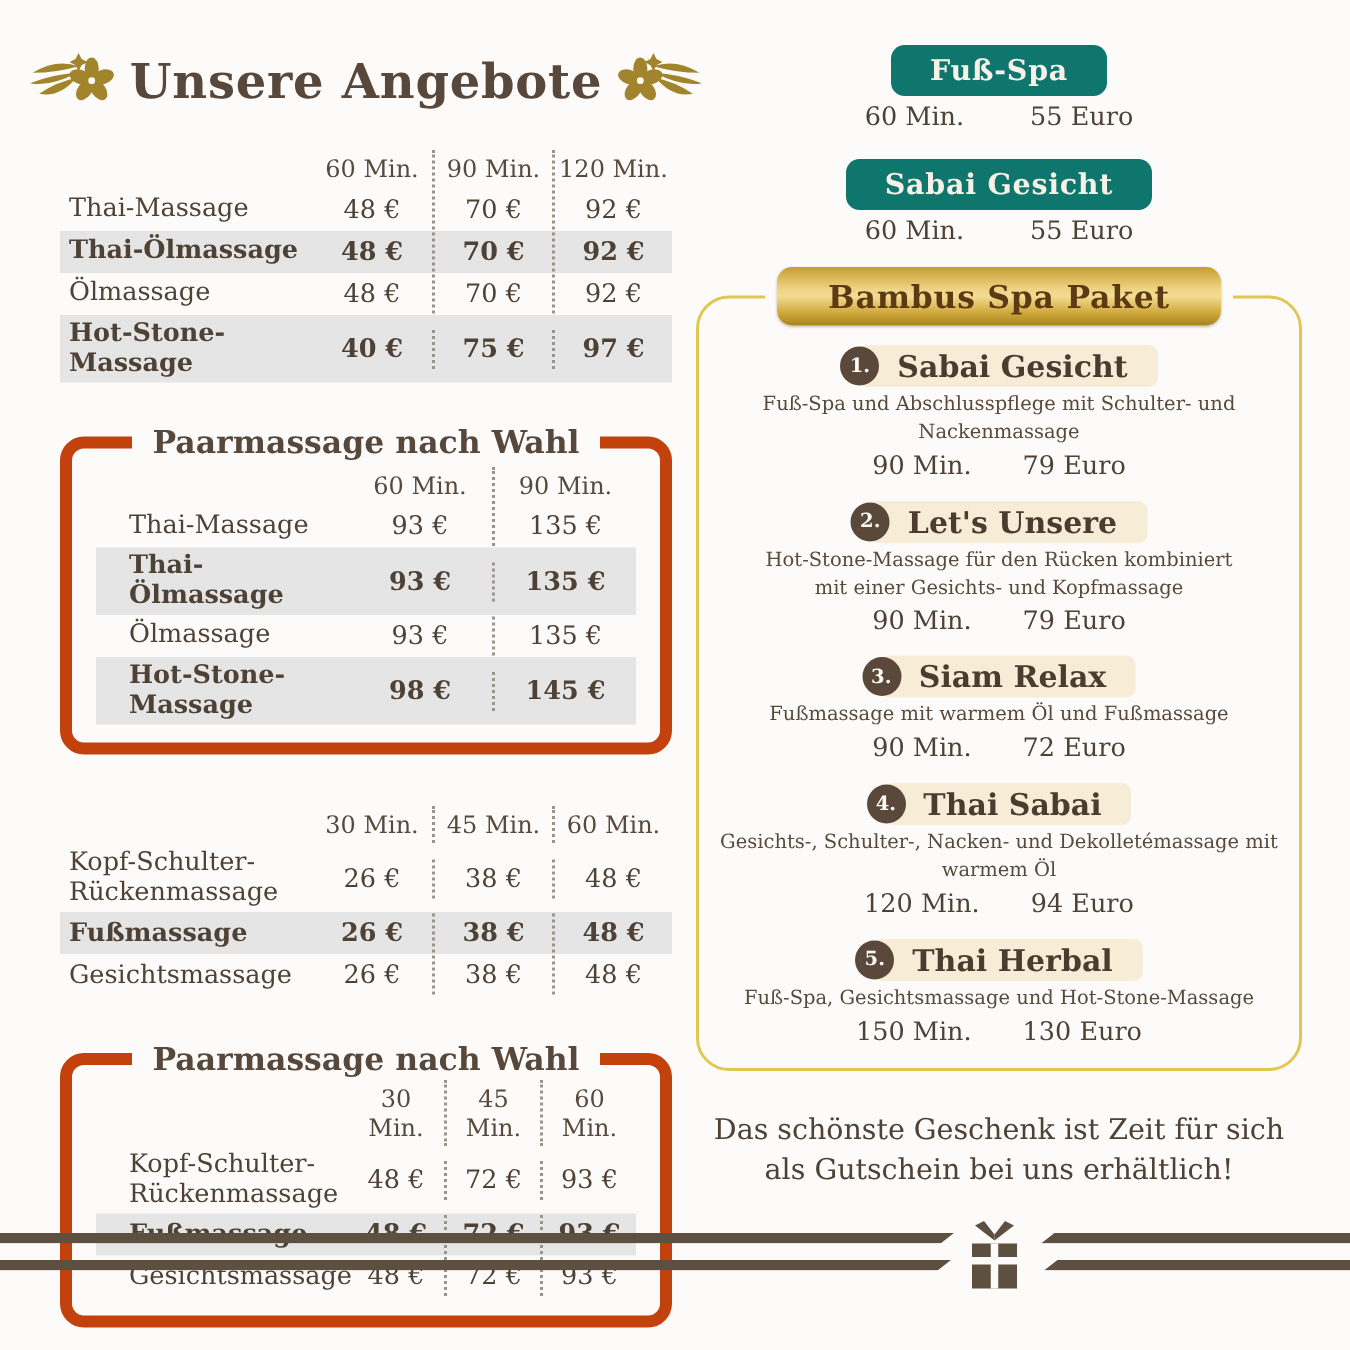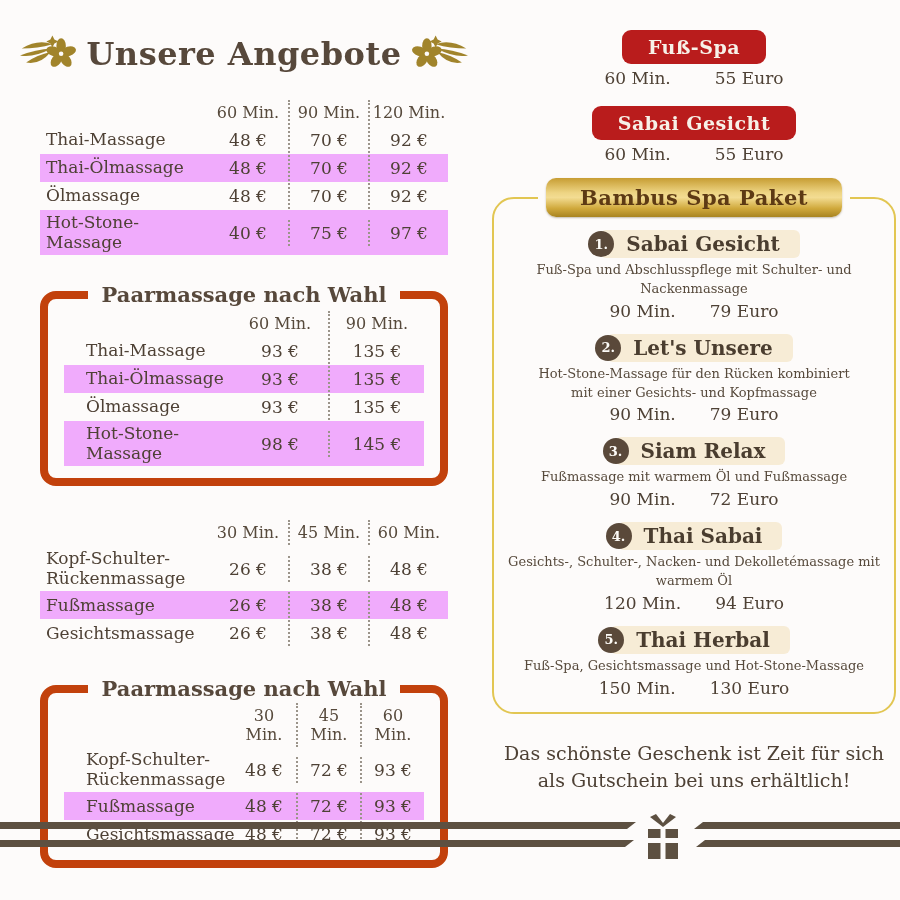--- a/index.html
+++ b/index.html
@@ -2,56 +2,56 @@
 <html><head>
 <meta charset="utf-8">
 <style>
   html,body{margin:0;padding:0;}
   body{
     width:900px;height:900px;position:relative;overflow:hidden;
     background:#fdfbfa;
     font-family:"DejaVu Serif","Liberation Serif",serif;
     color:#4e4135;
   }
-  .columns{display:flex;padding:26px 20px 0 40px;gap:44px;}
+  .columns{display:flex;padding:26px 20px 0 40px;gap:16px;}
   .col-left{width:408px;flex:none;}
   .col-right{width:404px;flex:none;text-align:center;}
 
   
   .main-title-row{display:flex;align-items:center;justify-content:center;gap:10px;margin:6px 0 22px 0;}
   .main-title{font-size:32px;font-weight:bold;color:#57483b;letter-spacing:.5px;white-space:nowrap;}
   .ornament{color:#a1842b;flex:none;}
   .ornament.flip{transform:scaleX(-1);}
 
   .ptable{width:100%;}
   .prow{display:grid;align-items:center;min-height:28px;}
   .t3 .prow{grid-template-columns:168px 1fr 1fr 1fr;}
   .t2 .prow{grid-template-columns:168px 1fr 1fr;}
-  .prow.hl{background:#f0abfc;}
+  .prow.hl{background:#e5e5e5;font-weight:bold;}
   .cell{padding:3px 2px;font-size:17px;}
   .cell.label{text-align:left;padding-left:6px;white-space:pre-line;line-height:1.15;}
   .cell.price{text-align:center;}
   .cell.sep{border-left:2px dotted #9b948a;}
   .prow.head .cell{font-size:16px;color:#574a3c;}
 
   fieldset.gold-box{
     border:8px solid #c2410c;border-radius:16px;
     margin:27px 0 0 0;padding:2px 16px 12px 16px;
   }
   fieldset.gold-box legend{
     margin:0 auto;padding:0 14px;
     font-size:21px;font-weight:bold;color:#57483b;white-space:nowrap;
   }
   .gold-box .cell.label{padding-left:22px;}
   .gap-after-box1{height:32px;}
   .gap-before-box2{height:2px;}
 
   
   .badge-brown{
-    display:inline-block;background:#b91c1c;color:#f7f1e8;
+    display:inline-block;background:#0f766e;color:#f7f1e8;
     font-size:19px;font-weight:bold;letter-spacing:.5px;
     padding:6px 26px;border-radius:9px;margin-top:4px;
   }
   .section-desc{font-size:17px;margin:14px 0 6px 0;color:#4e4135;}
   .dur-price{display:flex;justify-content:center;gap:44px;font-size:17px;margin:4px 0 14px 0;color:#4e4135;}
 
   fieldset.bambus-box{
     border:2px solid #e2c652;border-radius:22px;
     margin:4px 0 0 0;padding:0 10px 14px 10px;
   }

